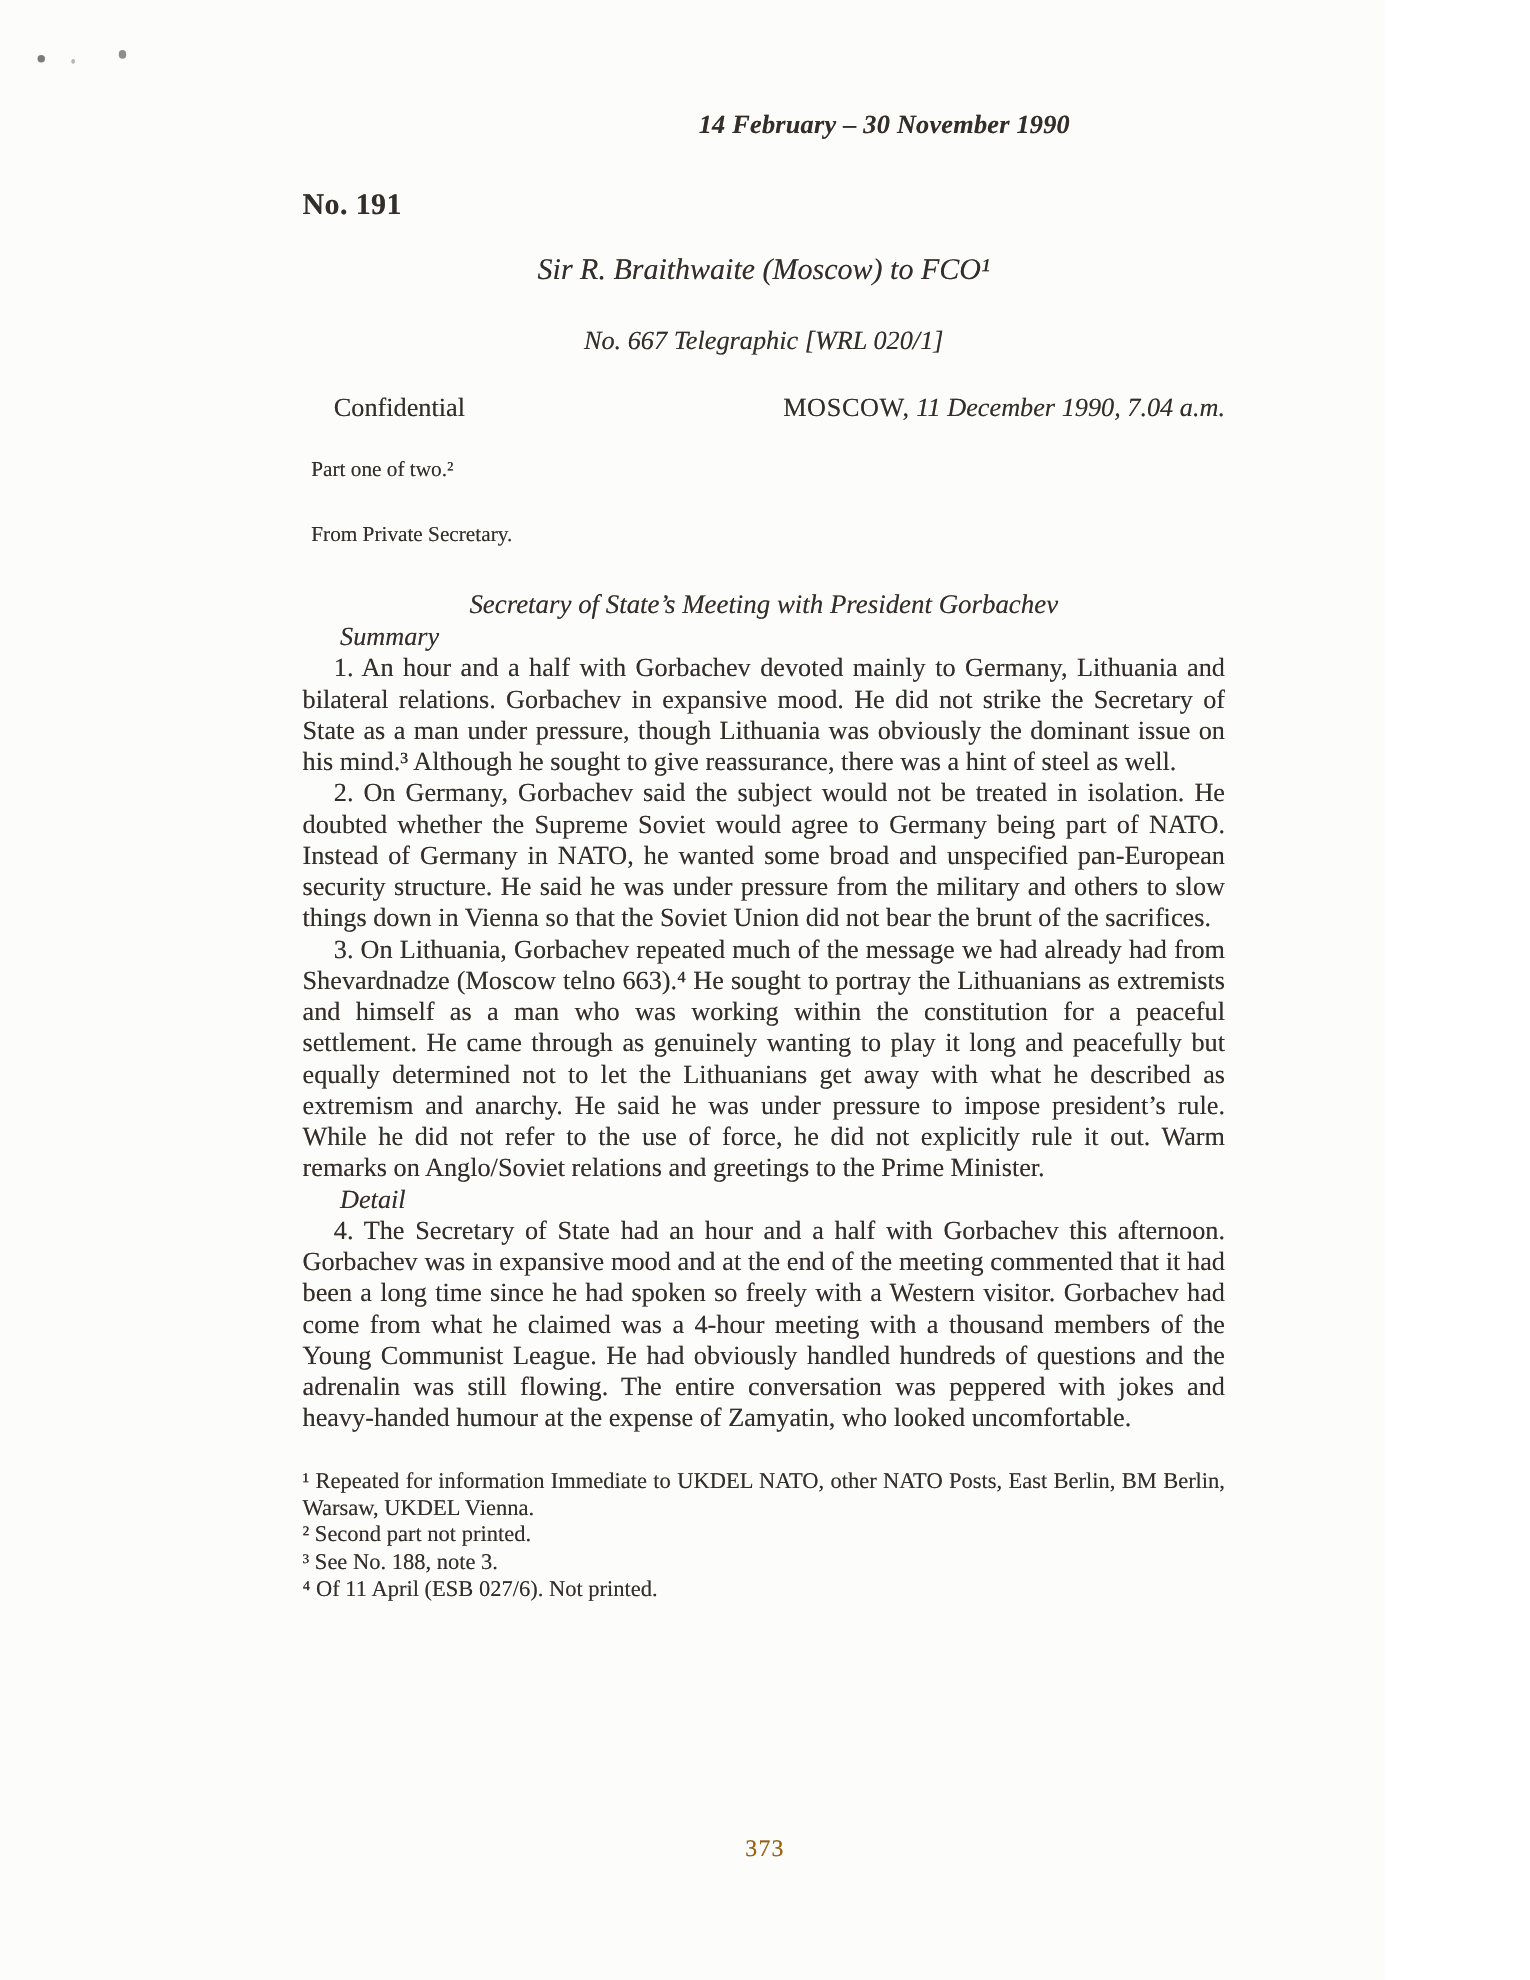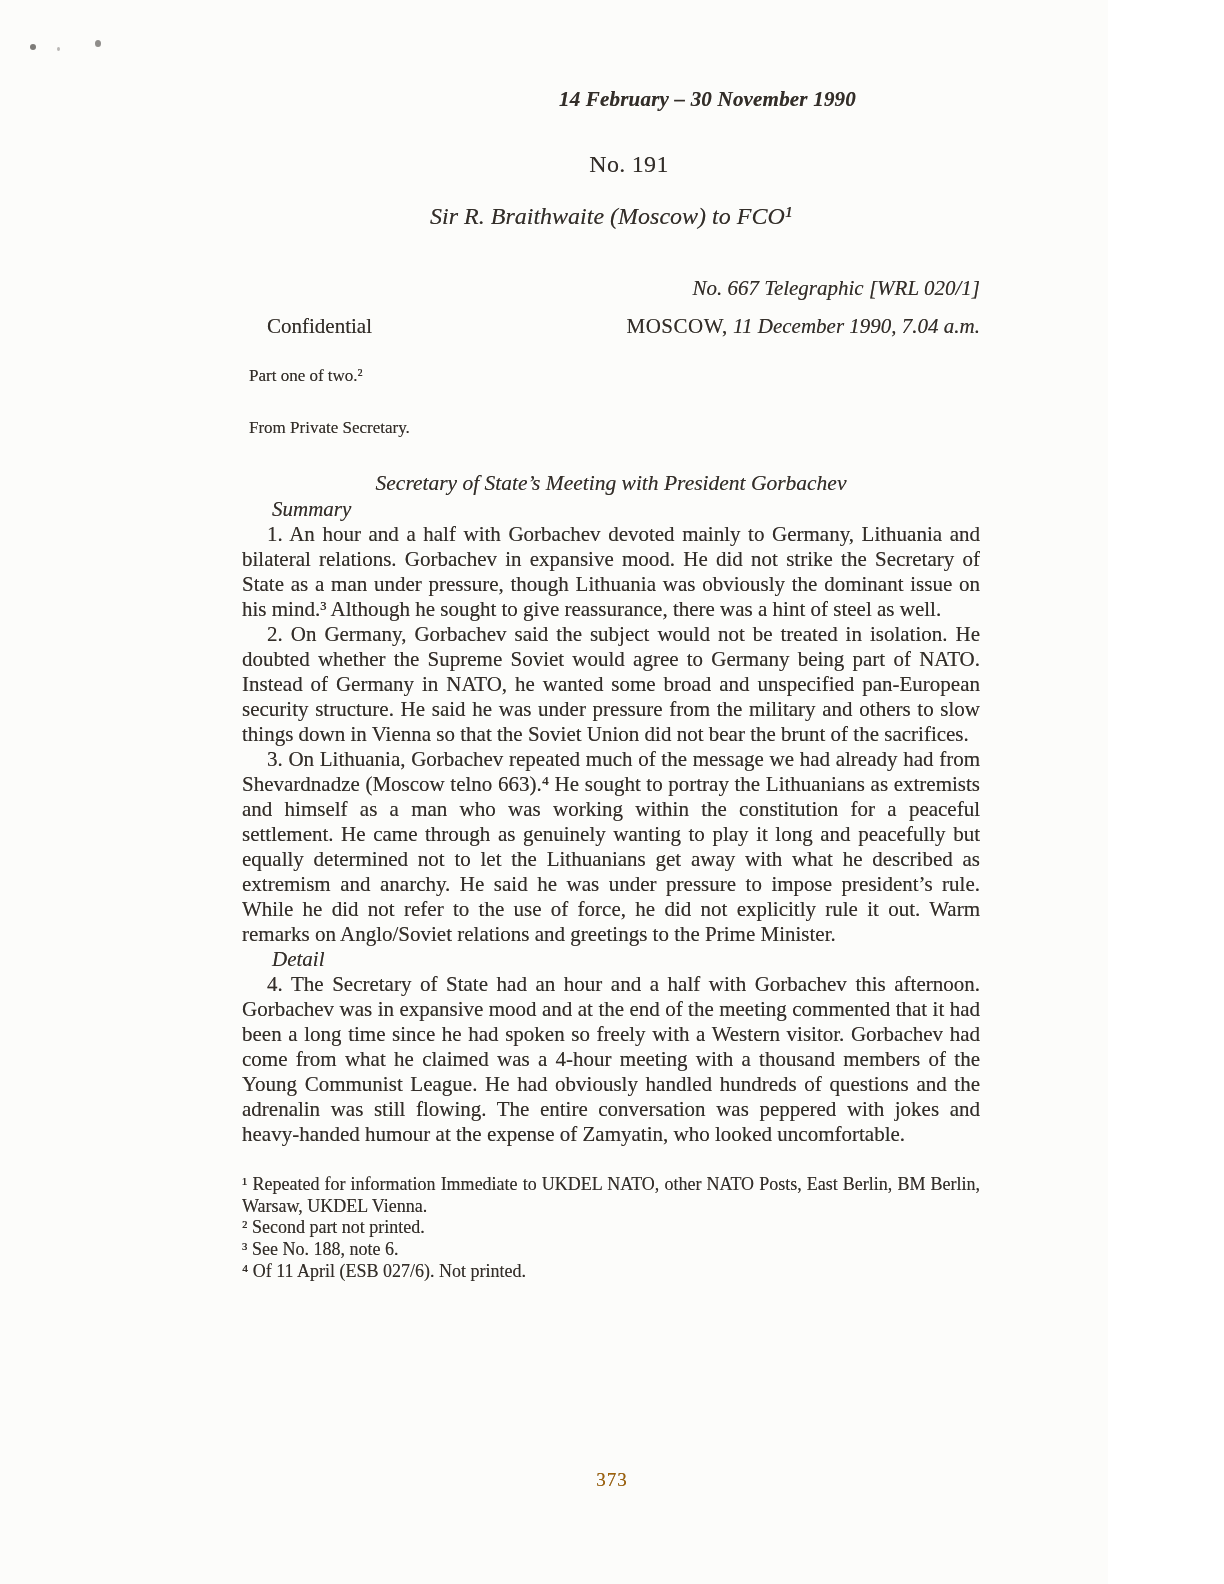--- a/index.html
+++ b/index.html
@@ -32,42 +32,41 @@
     right: 252px;
     font-size: 21px;
     font-weight: bold;
     font-style: italic;
     letter-spacing: 0.2px;
     white-space: nowrap;
   }
   .doc-number {
     position: absolute;
     top: 151px;
-    left: 260px;
+    left: 242px;
     width: 738px;
-    text-align: center;
     font-size: 24px;
-    font-weight: normal;
+    font-weight: bold;
     letter-spacing: 0.3px;
   }
   .doc-title {
     position: absolute;
     top: 203px;
     left: 242px;
     width: 738px;
     text-align: center;
     font-size: 24px;
     font-style: italic;
   }
   .doc-reference {
     position: absolute;
-    top: 276px;
+    top: 260px;
     left: 242px;
     width: 738px;
-    text-align: right;
+    text-align: center;
     font-size: 21px;
     font-style: italic;
   }
   .dateline-row {
     position: absolute;
     top: 314px;
     left: 242px;
     width: 738px;
     display: flex;
     justify-content: space-between;
@@ -178,21 +177,21 @@
 
     <p class="body-para">3. On Lithuania, Gorbachev repeated much of the message we had already had from Shevardnadze (Moscow telno 663).⁴ He sought to portray the Lithuanians as extremists and himself as a man who was working within the constitution for a peaceful settlement. He came through as genuinely wanting to play it long and peacefully but equally determined not to let the Lithuanians get away with what he described as extremism and anarchy. He said he was under pressure to impose president’s rule. While he did not refer to the use of force, he did not explicitly rule it out. Warm remarks on Anglo/Soviet relations and greetings to the Prime Minister.</p>
 
     <div class="section-label">Detail</div>
 
     <p class="body-para">4. The Secretary of State had an hour and a half with Gorbachev this afternoon. Gorbachev was in expansive mood and at the end of the meeting commented that it had been a long time since he had spoken so freely with a Western visitor. Gorbachev had come from what he claimed was a 4-hour meeting with a thousand members of the Young Communist League. He had obviously handled hundreds of questions and the adrenalin was still flowing. The entire conversation was peppered with jokes and heavy-handed humour at the expense of Zamyatin, who looked uncomfortable.</p>
 
     <div class="footnotes">
       <p class="footnote">¹ Repeated for information Immediate to UKDEL NATO, other NATO Posts, East Berlin, BM Berlin, Warsaw, UKDEL Vienna.</p>
       <p class="footnote">² Second part not printed.</p>
-      <p class="footnote">³ See No. 188, note 6.</p>
+      <p class="footnote">³ See No. 188, note 3.</p>
       <p class="footnote">⁴ Of 11 April (ESB 027/6). Not printed.</p>
     </div>
 
   </div>
 
   <div class="page-number">373</div>
 
 </div>
 
 </body></html>

